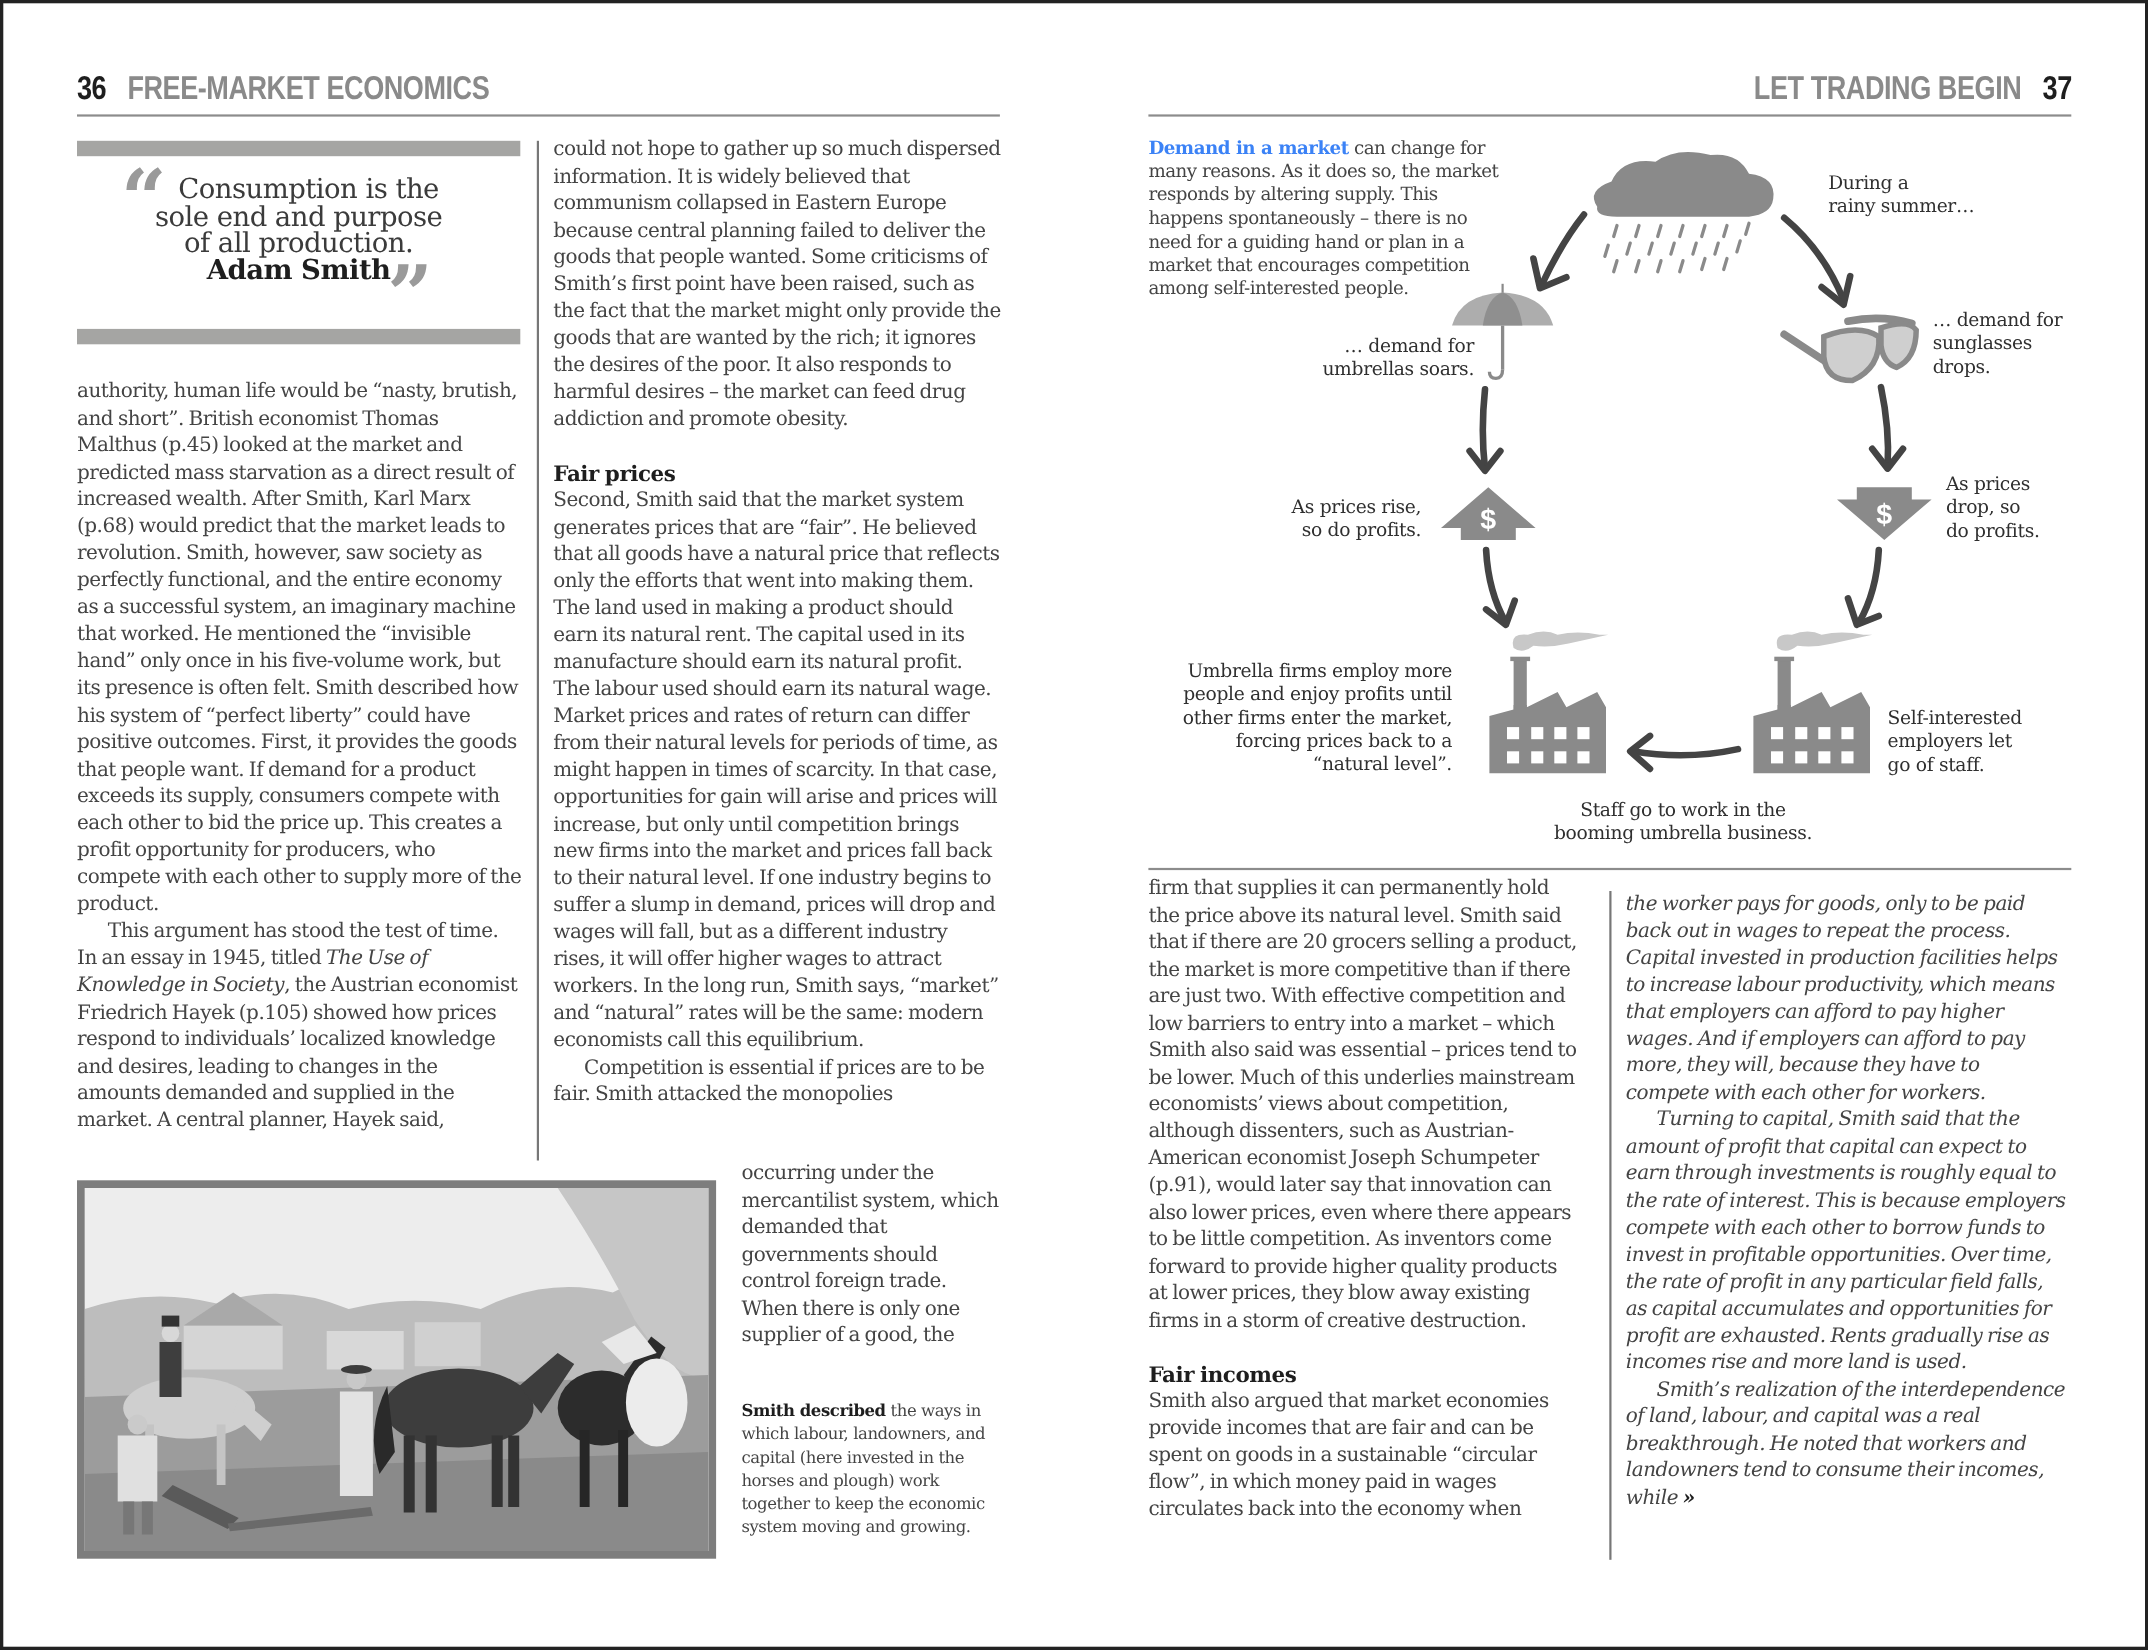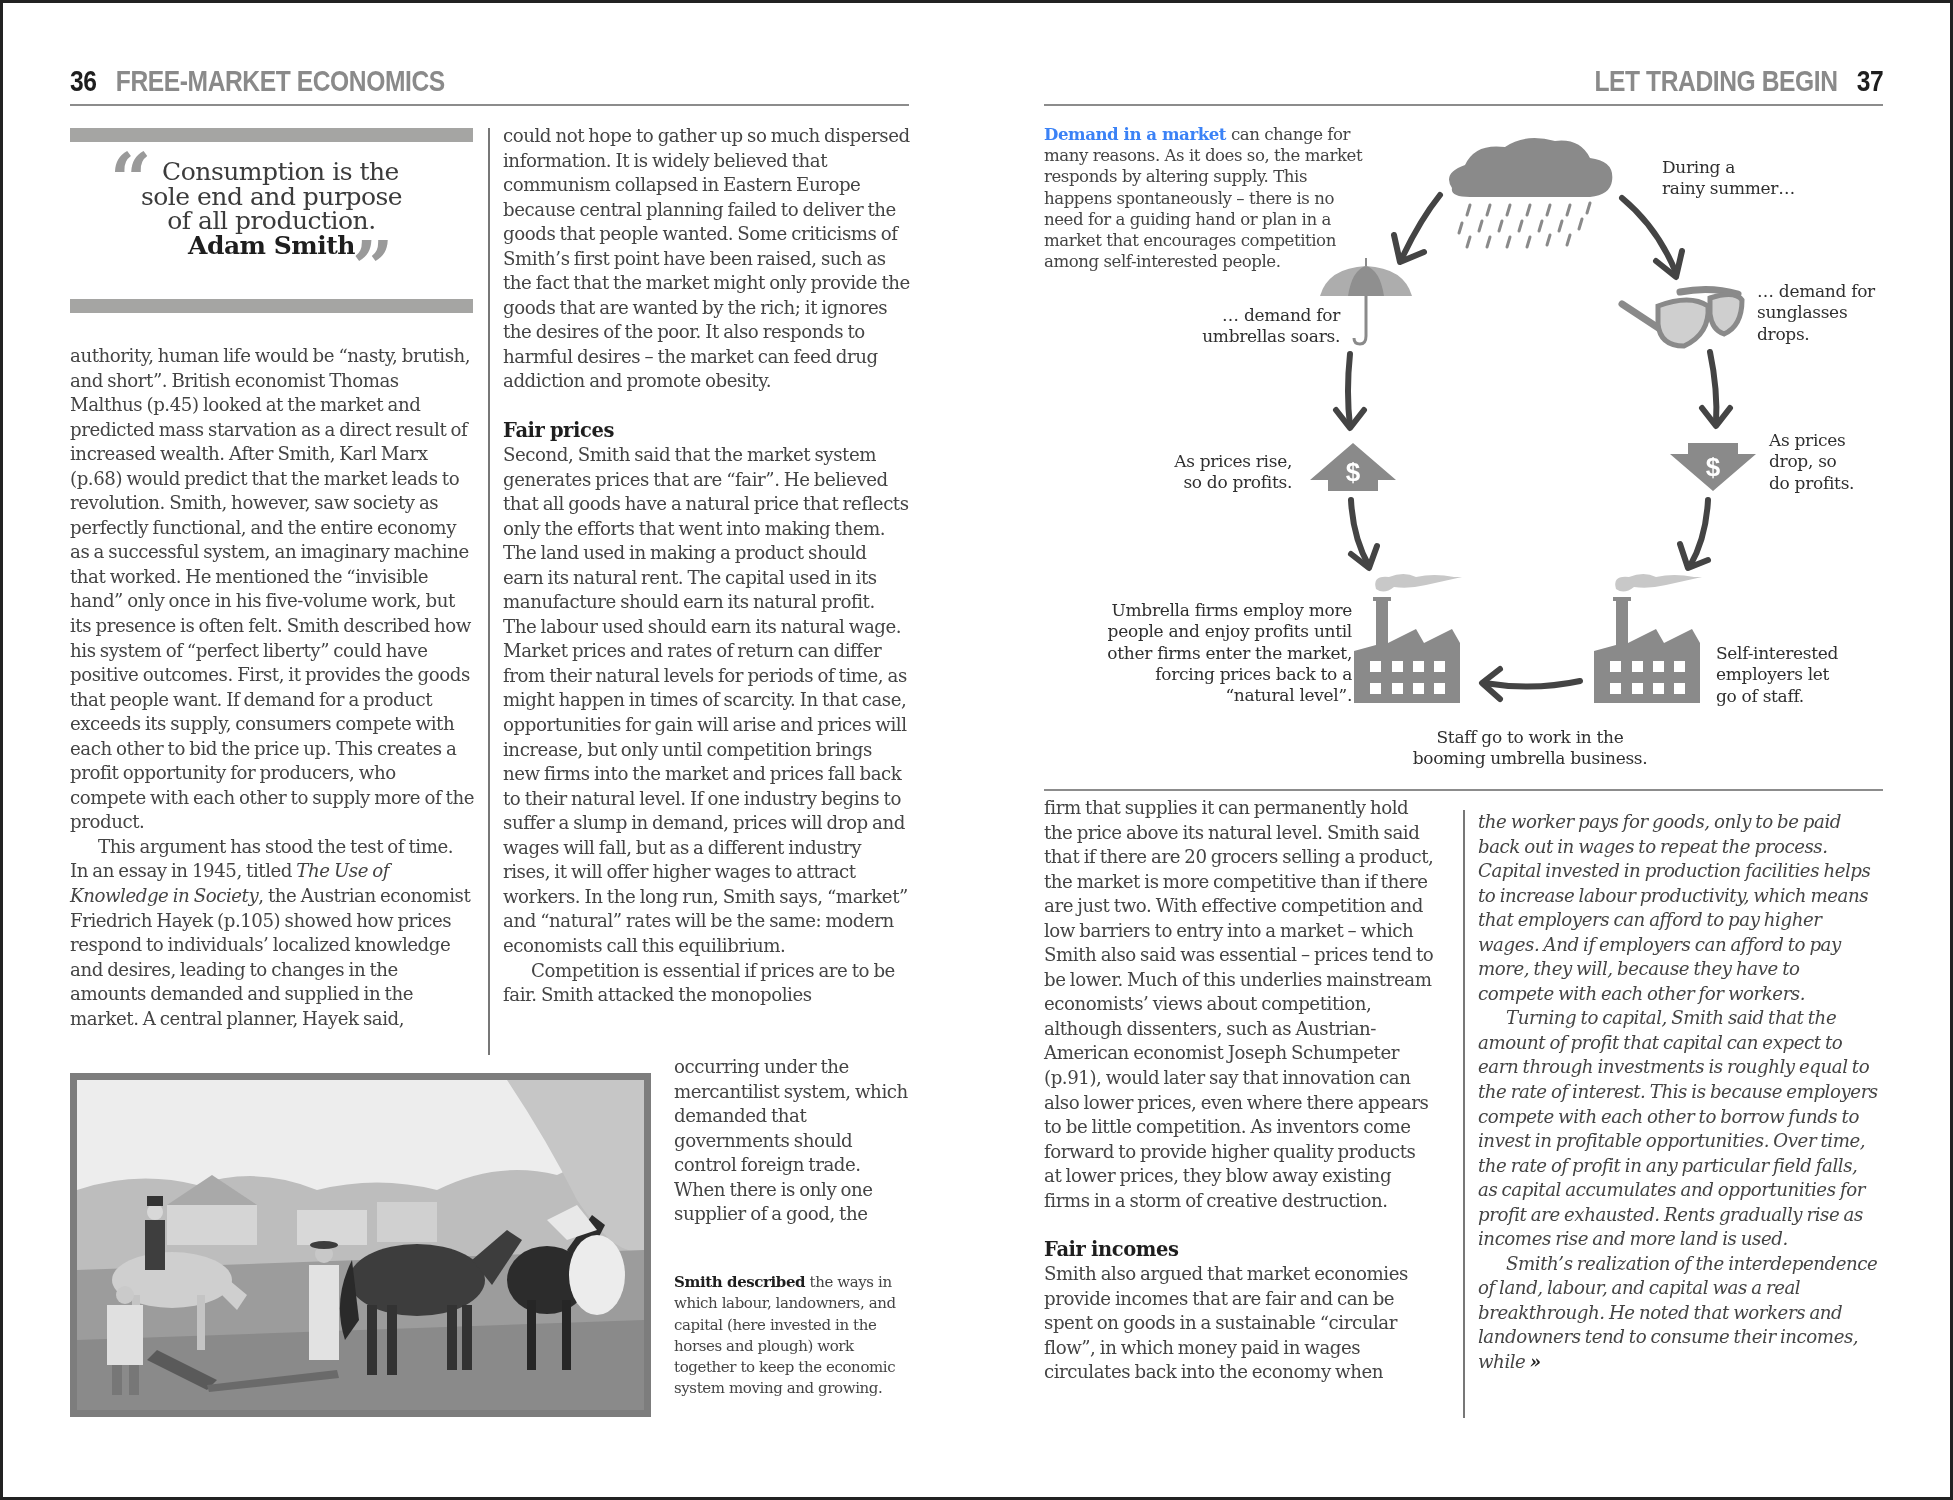--- a/index.html
+++ b/index.html
@@ -252,21 +252,21 @@
     <rect x="16" y="90" width="11" height="11"></rect>
       <rect x="38" y="90" width="11" height="11"></rect>
       <rect x="59" y="90" width="11" height="11"></rect>
       <rect x="80" y="90" width="11" height="11"></rect>
     <rect x="16" y="112" width="11" height="11"></rect>
       <rect x="38" y="112" width="11" height="11"></rect>
       <rect x="59" y="112" width="11" height="11"></rect>
       <rect x="80" y="112" width="11" height="11"></rect>
   </g>
 </svg>
-<div class="dtext right" style="left:1052px;top:600px;width:300px;">
+<div class="dtext right" style="left:1020px;top:600px;width:300px;">
   <div>Umbrella firms employ more</div>
   <div>people and enjoy profits until</div>
   <div>other firms enter the market,</div>
   <div>forcing prices back to a</div>
   <div>“natural level”.</div>
 </div>
 
 <svg class="icon" style="left:1594px;top:571px;" width="110" height="132" viewBox="0 0 110 132">
   <path d="M22 18 Q18 4 35 6 Q50 0 62 6 Q80 2 100 6 L108 6 Q90 10 72 14 Q55 18 40 16 Q30 24 22 18 Z" fill="#c8c8c8"></path>
   <rect x="22" y="28" width="12" height="50" fill="#8a8a8a"></rect>

